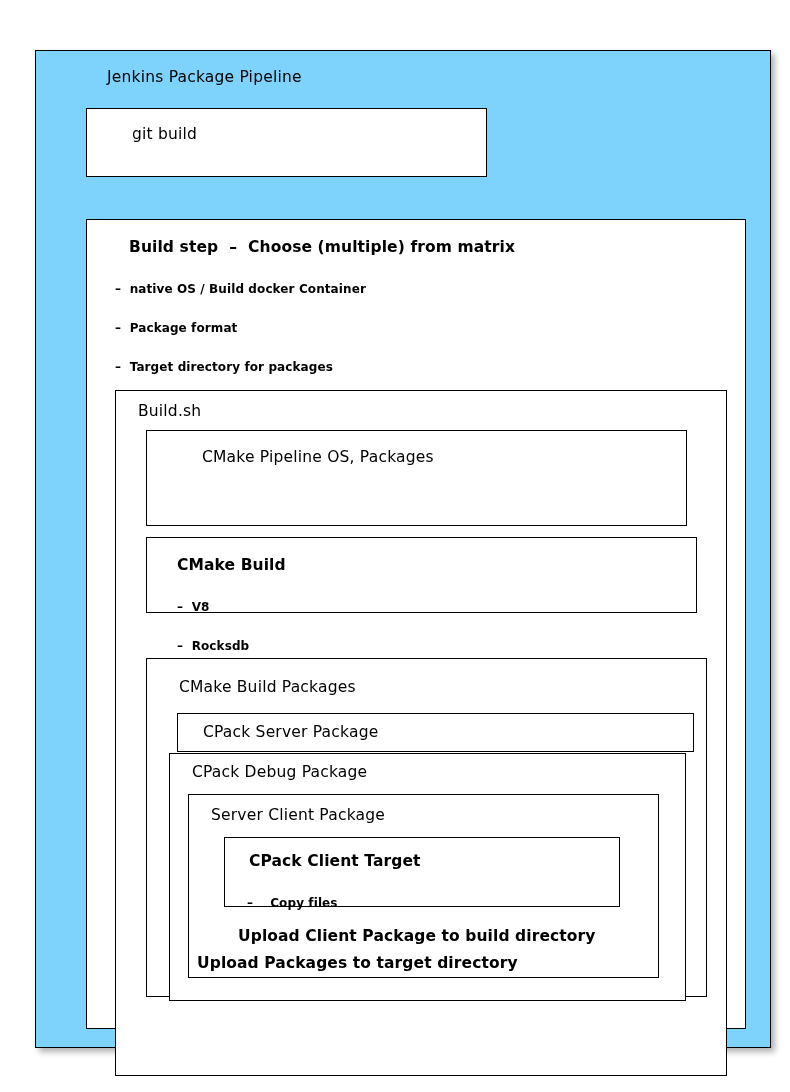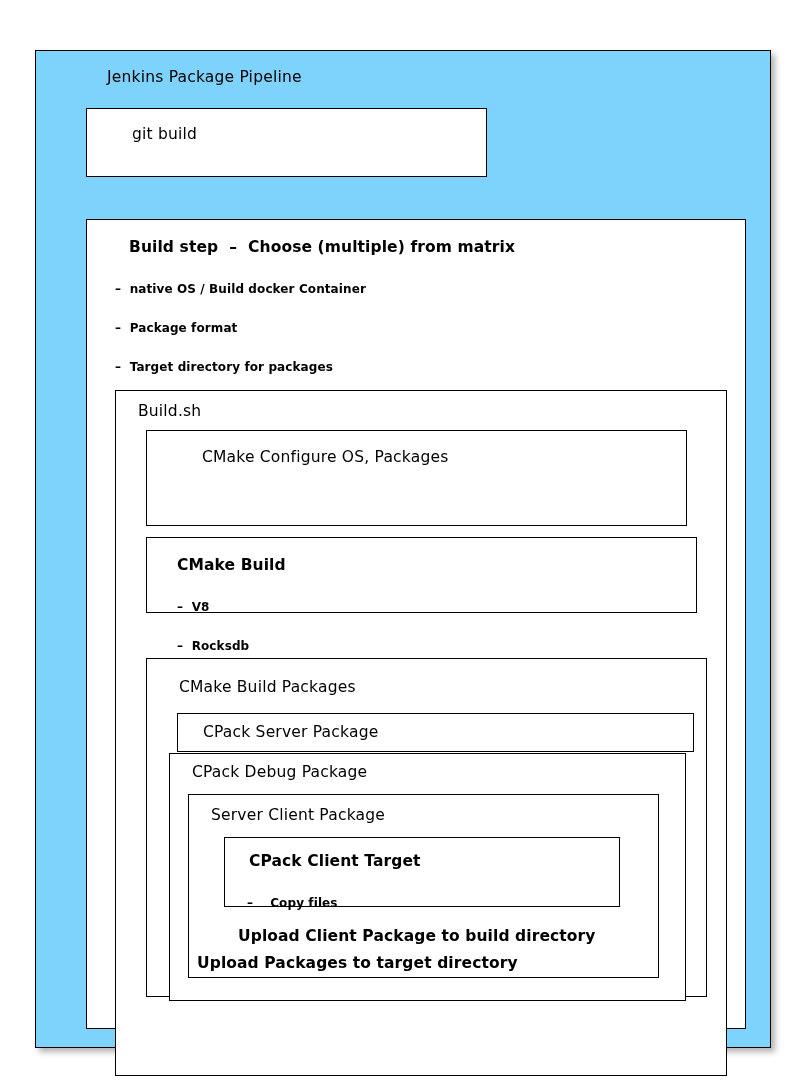--- a/index.html
+++ b/index.html
@@ -76,21 +76,21 @@
       <span class="row">–  native OS / Build docker Container</span>
       <span class="row">–  Package format</span>
       <span class="row">–  Target directory for packages</span>
     </div>
 
     <div class="box" style="left: 28px; top: 170px; width: 612px; height: 686px;">
 
       <div class="label t-reg" style="left: 22px; top: 11px;">Build.sh</div>
 
       <div class="box" style="left: 30px; top: 39px; width: 541px; height: 96px;">
-        <div class="label t-reg" style="left: 55px; top: 17px;">CMake Configure OS, Packages</div>
+        <div class="label t-reg" style="left: 55px; top: 17px;">CMake Pipeline OS, Packages</div>
       </div>
 
       <div class="box" style="left: 30px; top: 146px; width: 551px; height: 76px;">
         <div class="label t-listhdr" style="left: 30px; top: 18px;">CMake Build</div>
         <div class="bullet-list" style="left: 30px; top: 37px;">
           <span class="row">–  V8</span>
           <span class="row">–  Rocksdb</span>
           <span class="row"> Arangodb</span>
         </div>
       </div>

